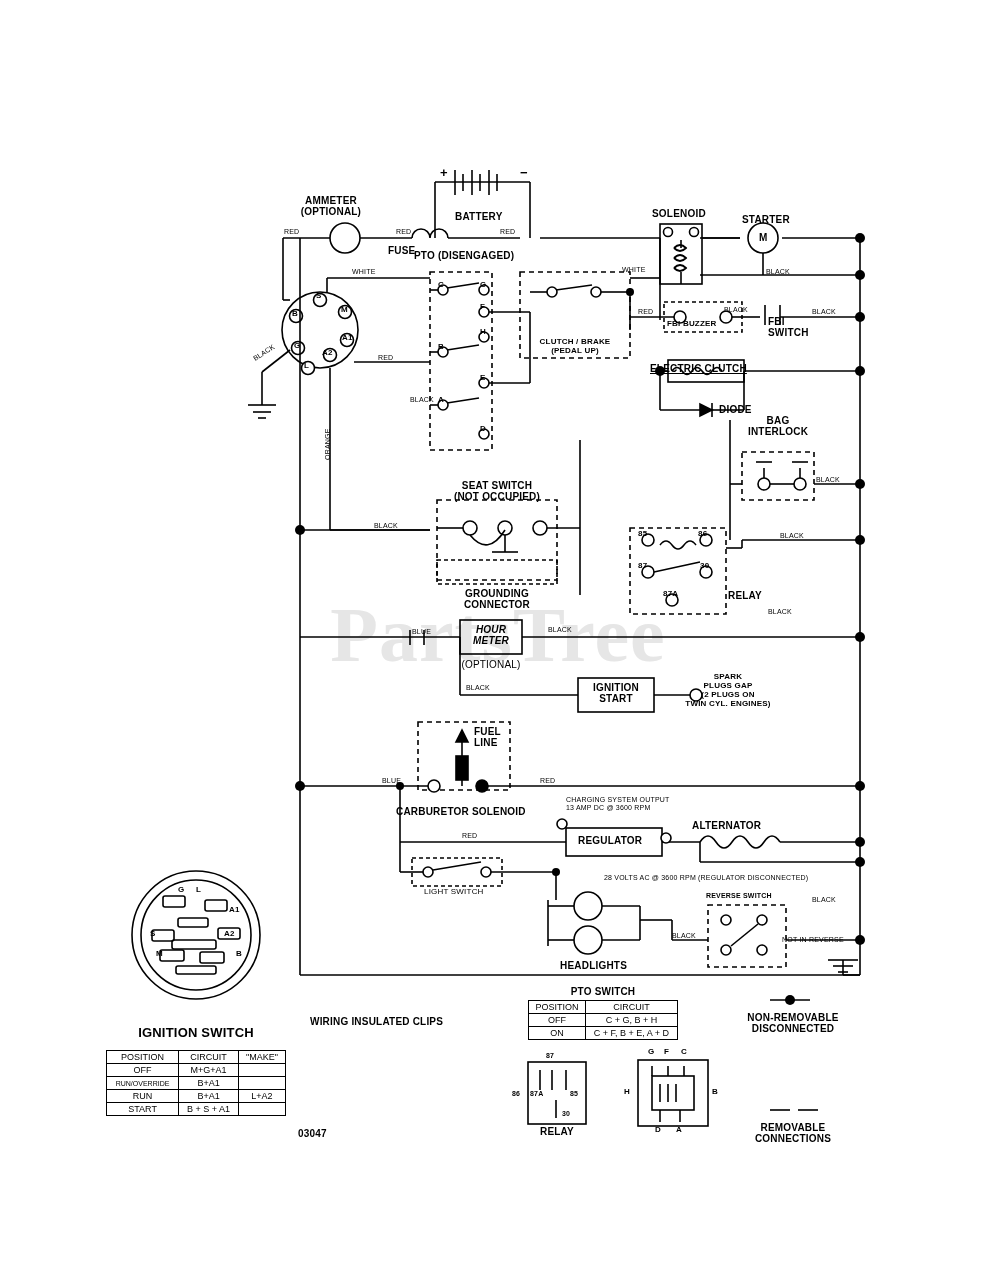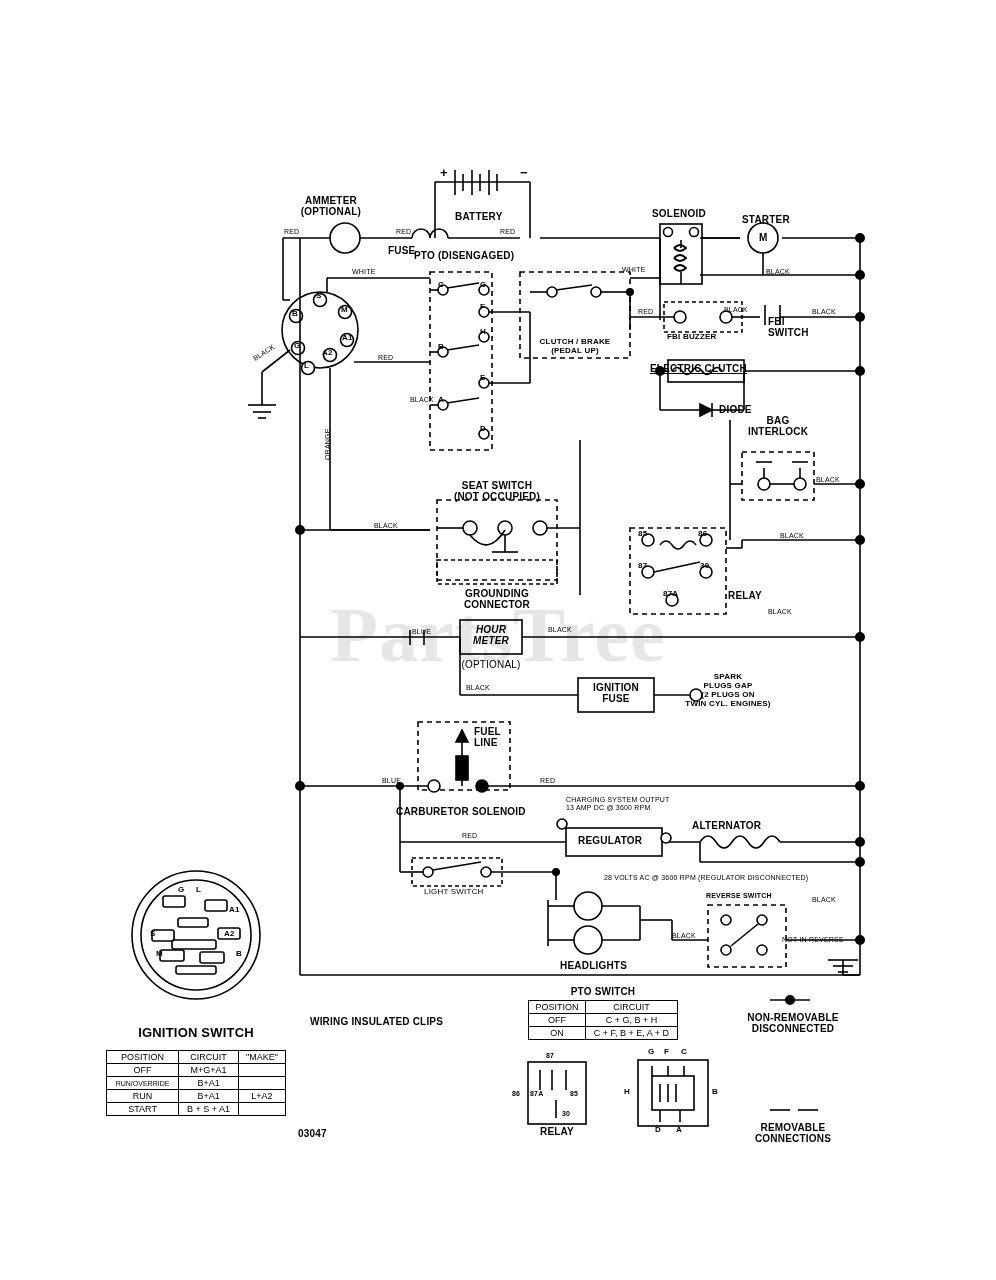--- a/index.html
+++ b/index.html
@@ -314,39 +314,39 @@
   <div class="lbl b c" style="left:276px;top:195px;width:110px;">AMMETER
 (OPTIONAL)</div>
   <div class="lbl b" style="left:455px;top:211px;">BATTERY</div>
   <div class="lbl b" style="left:440px;top:166px;font-size:13px;">+</div>
   <div class="lbl b" style="left:520px;top:166px;font-size:13px;">−</div>
   <div class="lbl b" style="left:652px;top:208px;">SOLENOID</div>
   <div class="lbl b" style="left:742px;top:214px;">STARTER</div>
   <div class="lbl b" style="left:759px;top:232px;">M</div>
   <div class="lbl b" style="left:388px;top:245px;">FUSE</div>
   <div class="lbl b" style="left:414px;top:250px;">PTO (DISENGAGED)</div>
-  <div class="lbl b sm" style="left:667px;top:333px;">FBI BUZZER</div>
+  <div class="lbl b sm" style="left:667px;top:320px;">FBI BUZZER</div>
   <div class="lbl b" style="left:768px;top:316px;">FBI
 SWITCH</div>
   <div class="lbl b sm c" style="left:520px;top:338px;width:110px;">CLUTCH / BRAKE
 (PEDAL UP)</div>
   <div class="lbl b" style="left:650px;top:363px;text-decoration:underline;">ELECTRIC CLUTCH</div>
   <div class="lbl b" style="left:719px;top:404px;">DIODE</div>
   <div class="lbl b c" style="left:740px;top:415px;width:76px;">BAG
 INTERLOCK</div>
   <div class="lbl b c" style="left:437px;top:480px;width:120px;">SEAT SWITCH
 (NOT OCCUPIED)</div>
   <div class="lbl b c" style="left:437px;top:588px;width:120px;">GROUNDING
 CONNECTOR</div>
   <div class="lbl b" style="left:728px;top:590px;">RELAY</div>
   <div class="lbl b c" style="left:460px;top:624px;width:62px;font-style:italic;">HOUR
 METER</div>
   <div class="lbl c" style="left:448px;top:659px;width:86px;">(OPTIONAL)</div>
   <div class="lbl b c" style="left:578px;top:682px;width:76px;">IGNITION
-FUSE</div>
+START</div>
   <div class="lbl b sm c" style="left:660px;top:673px;width:136px;">SPARK
 PLUGS GAP
 (2 PLUGS ON
 TWIN CYL. ENGINES)</div>
   <div class="lbl b" style="left:474px;top:726px;">FUEL
 LINE</div>
   <div class="lbl b" style="left:396px;top:806px;">CARBURETOR SOLENOID</div>
   <div class="lbl b" style="left:578px;top:835px;">REGULATOR</div>
   <div class="lbl b" style="left:692px;top:820px;">ALTERNATOR</div>
   <div class="lbl tiny" style="left:566px;top:796px;">CHARGING SYSTEM OUTPUT

